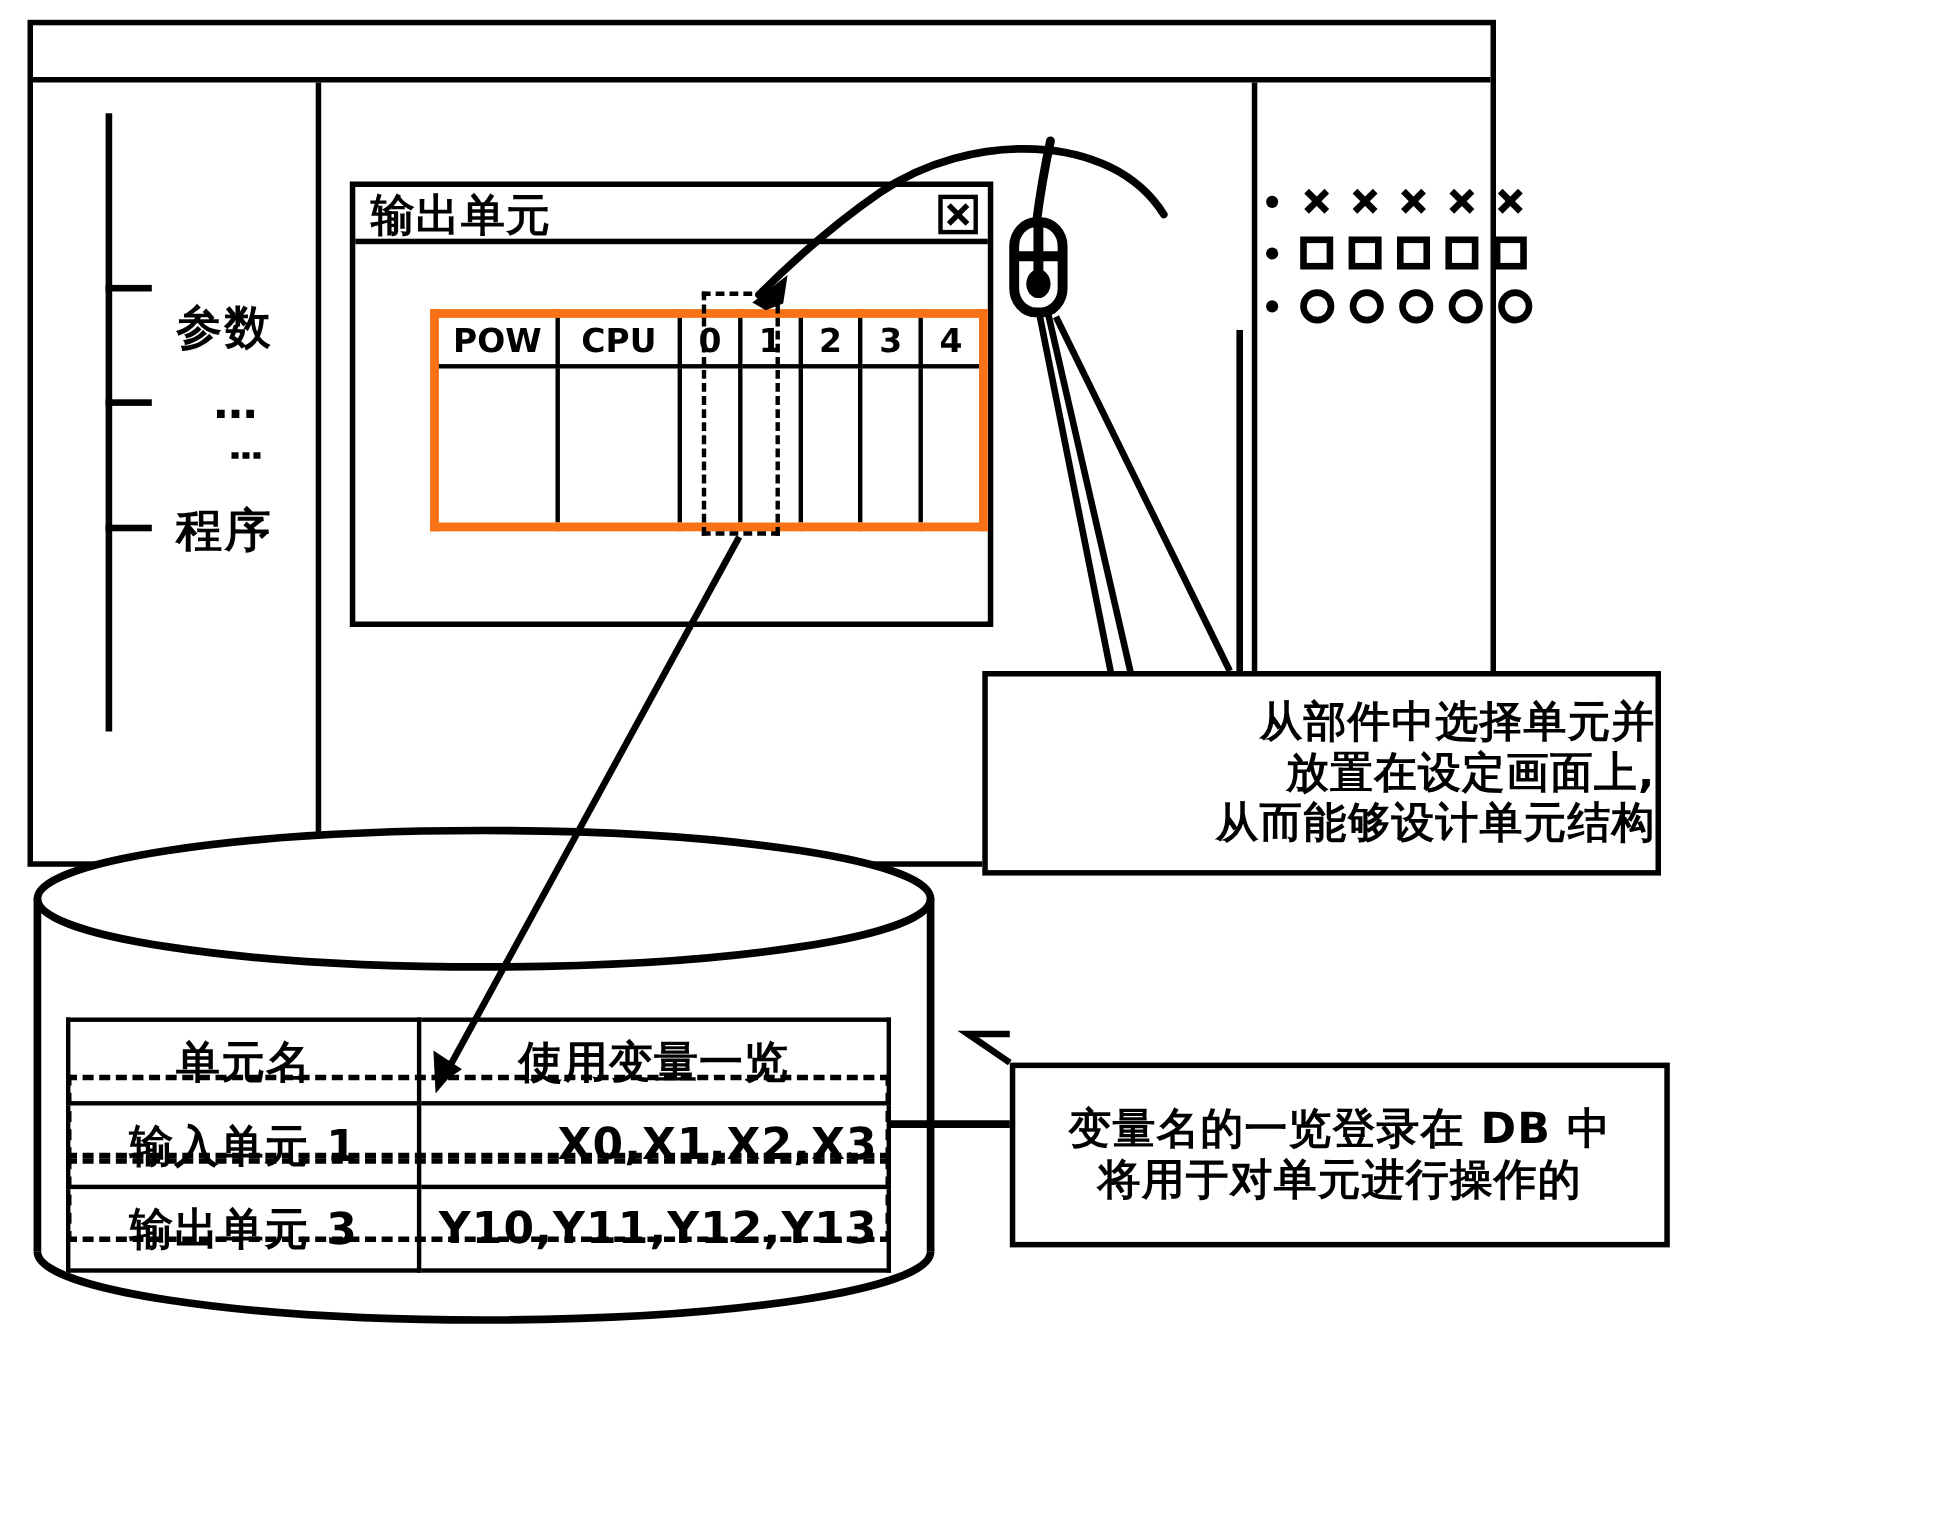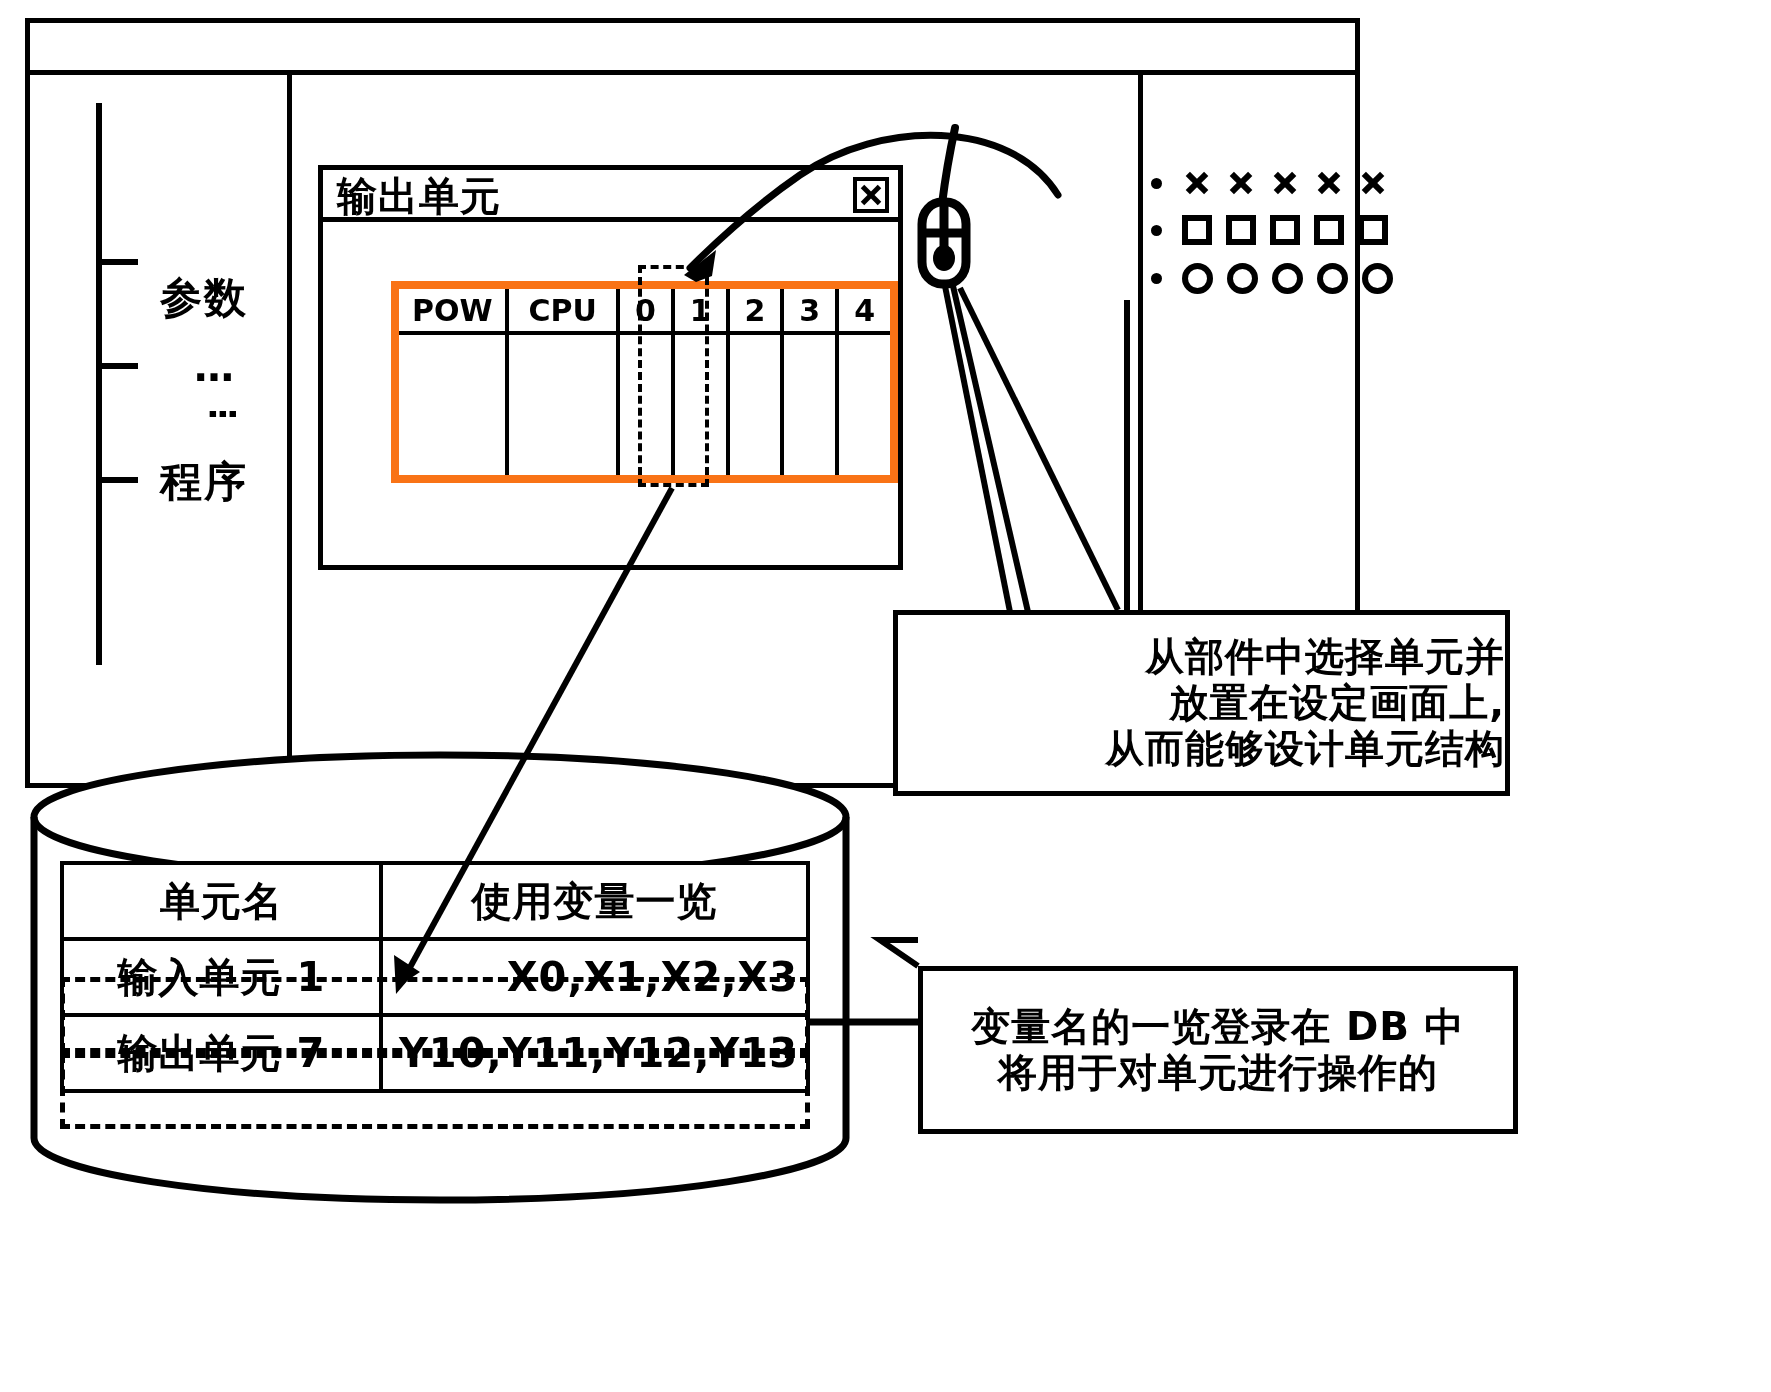--- a/index.html
+++ b/index.html
@@ -304,21 +304,21 @@
     left: 18px;
     top: 745px;
     width: 845px;
     height: 465px;
   }
 
   
   .db-table {
     position: absolute;
     left: 60px;
-    top: 861px;
+    top: 925px;
     width: 750px;
     border-collapse: collapse;
     background: #fff;
   }
   .db-table td {
     border: 4px solid #000;
     height: 72px;
     text-align: center;
     vertical-align: middle;
     font-size: 40px;
@@ -453,21 +453,21 @@
     <tbody>
         <tr class="header-row">
       <td class="col-name">单元名</td>
       <td class="col-vars">使用变量一览</td>
     </tr>
     <tr>
       <td class="col-name">输入单元 1</td>
       <td class="col-vars">X0,X1,X2,X3</td>
     </tr>
     <tr>
-      <td class="col-name">输出单元 7</td>
+      <td class="col-name">输出单元 3</td>
       <td class="col-vars">Y10,Y11,Y12,Y13</td>
     </tr>
   </tbody>
     </table>
 
   <div class="db-row-highlight"></div>
   <div class="db-row-highlight second"></div>
 
   <div class="callout" id="callout-palette">
     <div class="callout-line">从部件中选择单元并</div>

